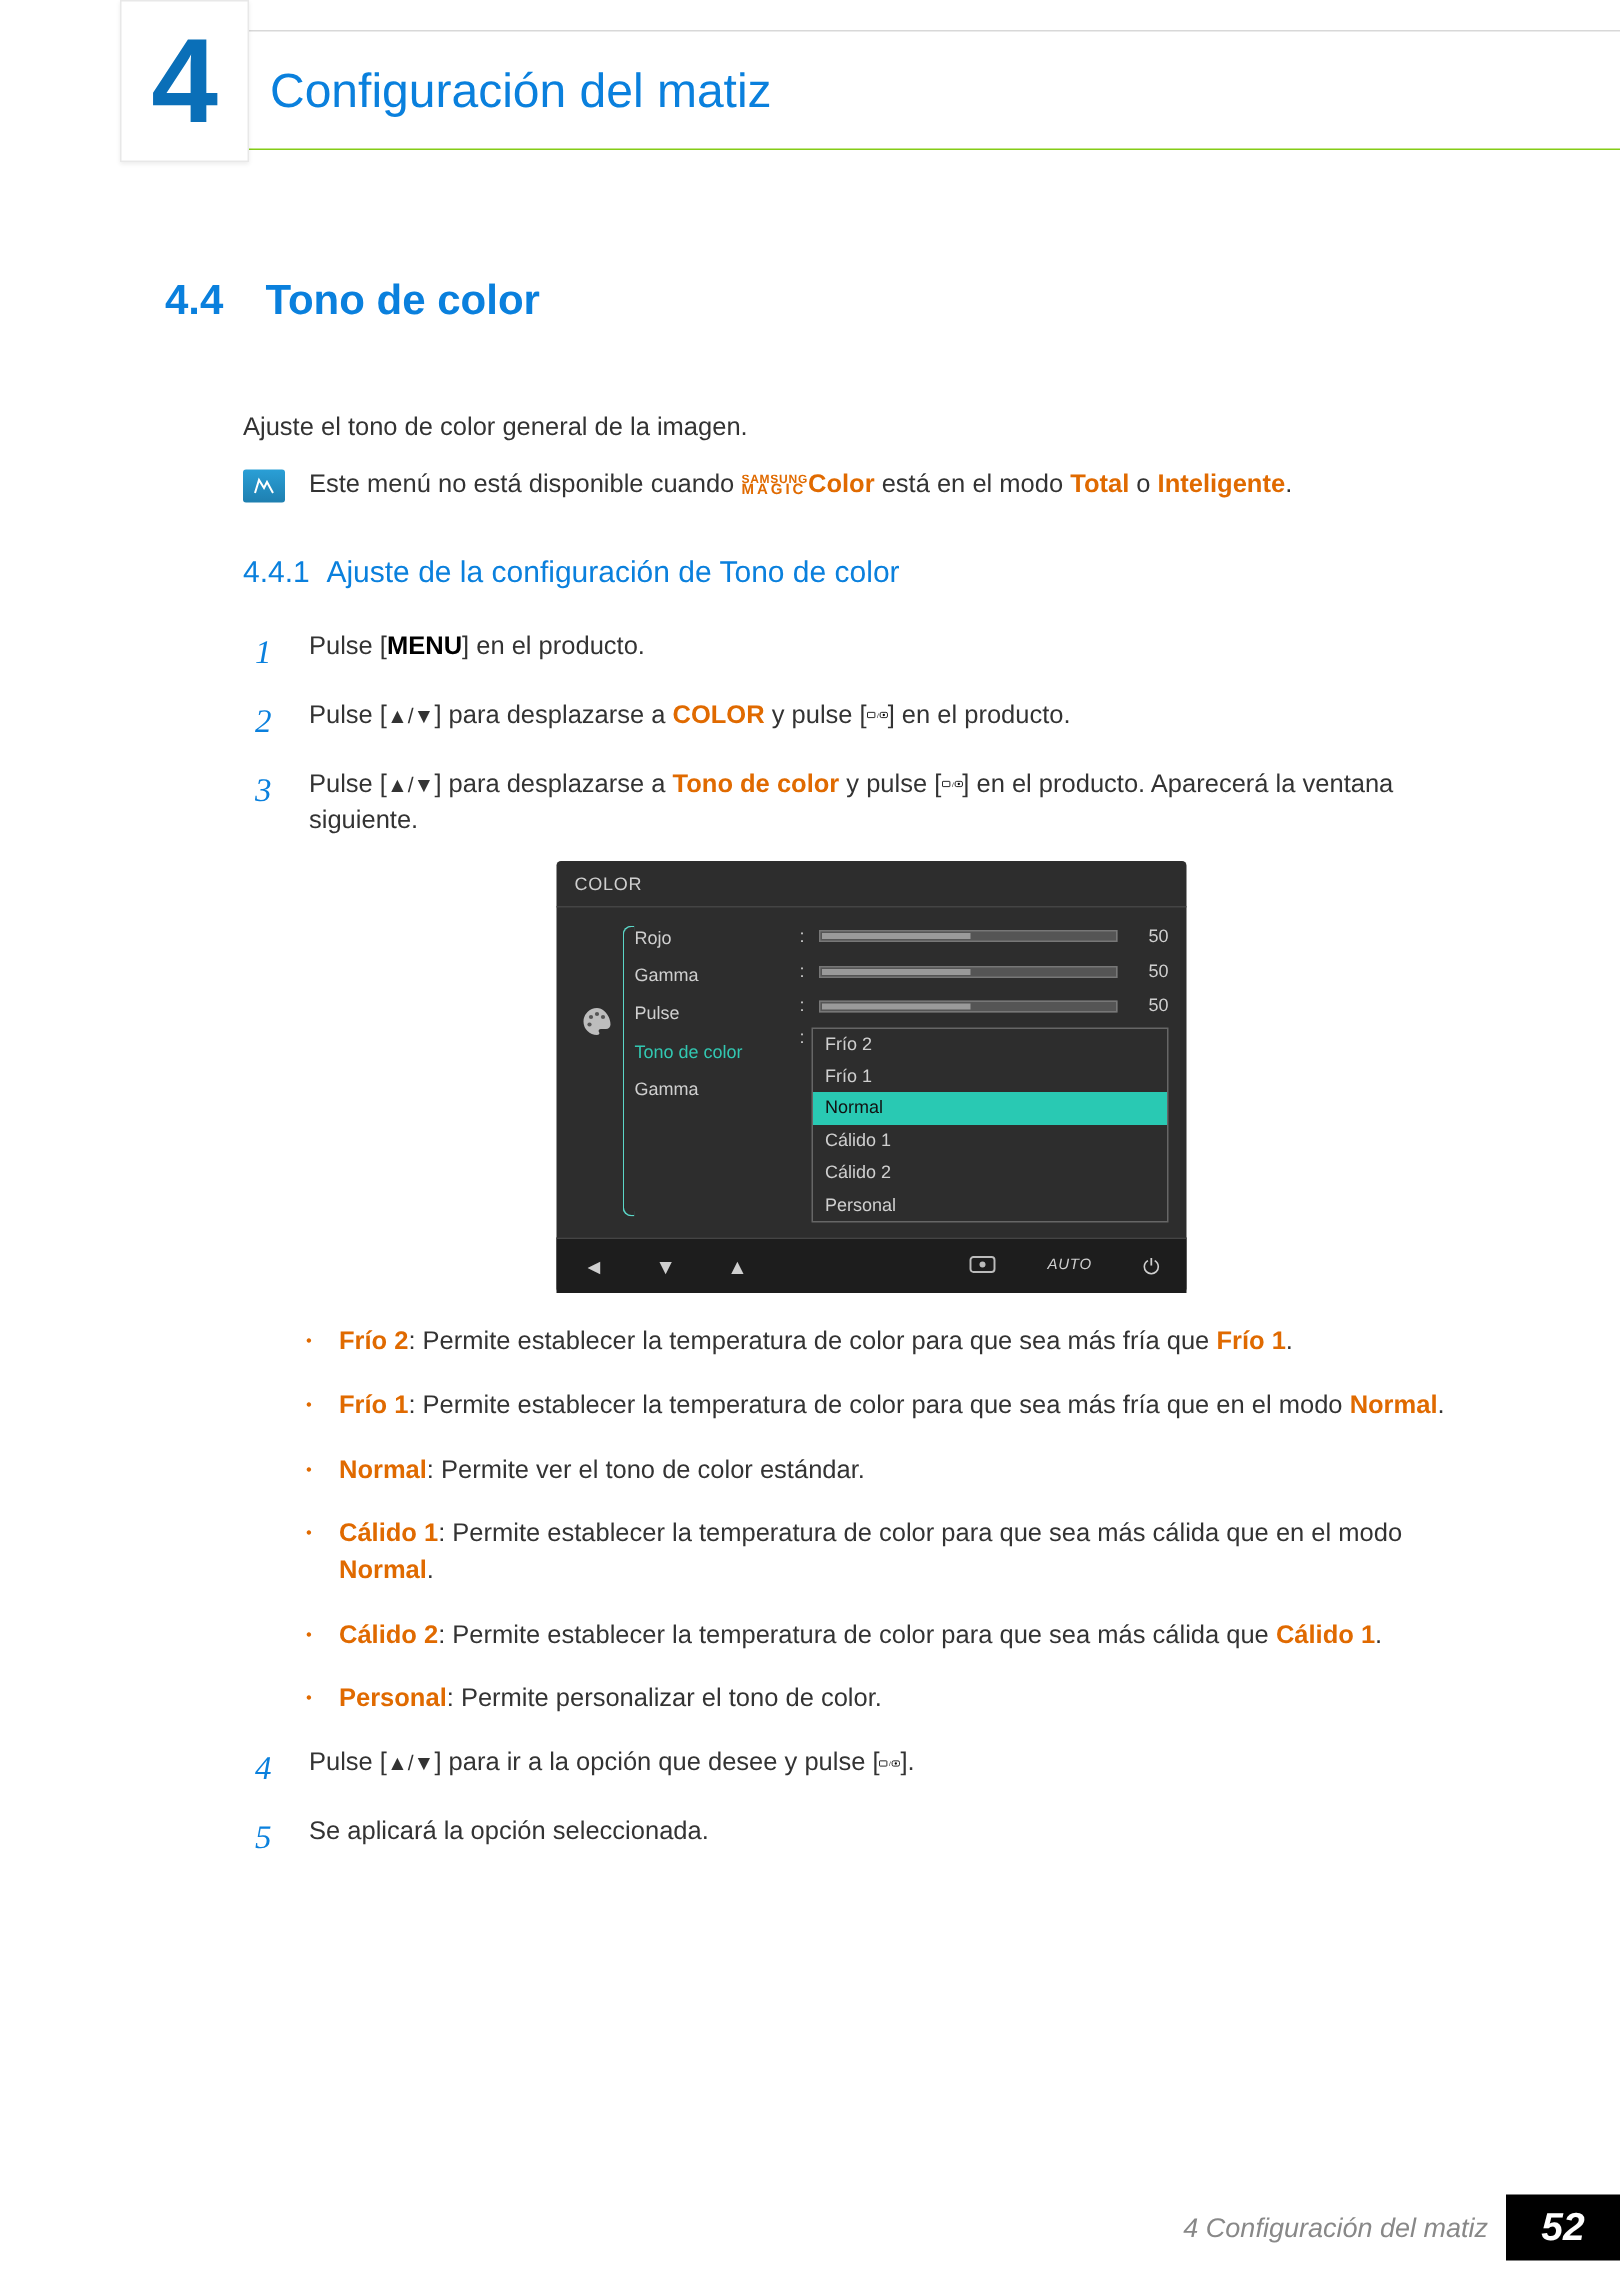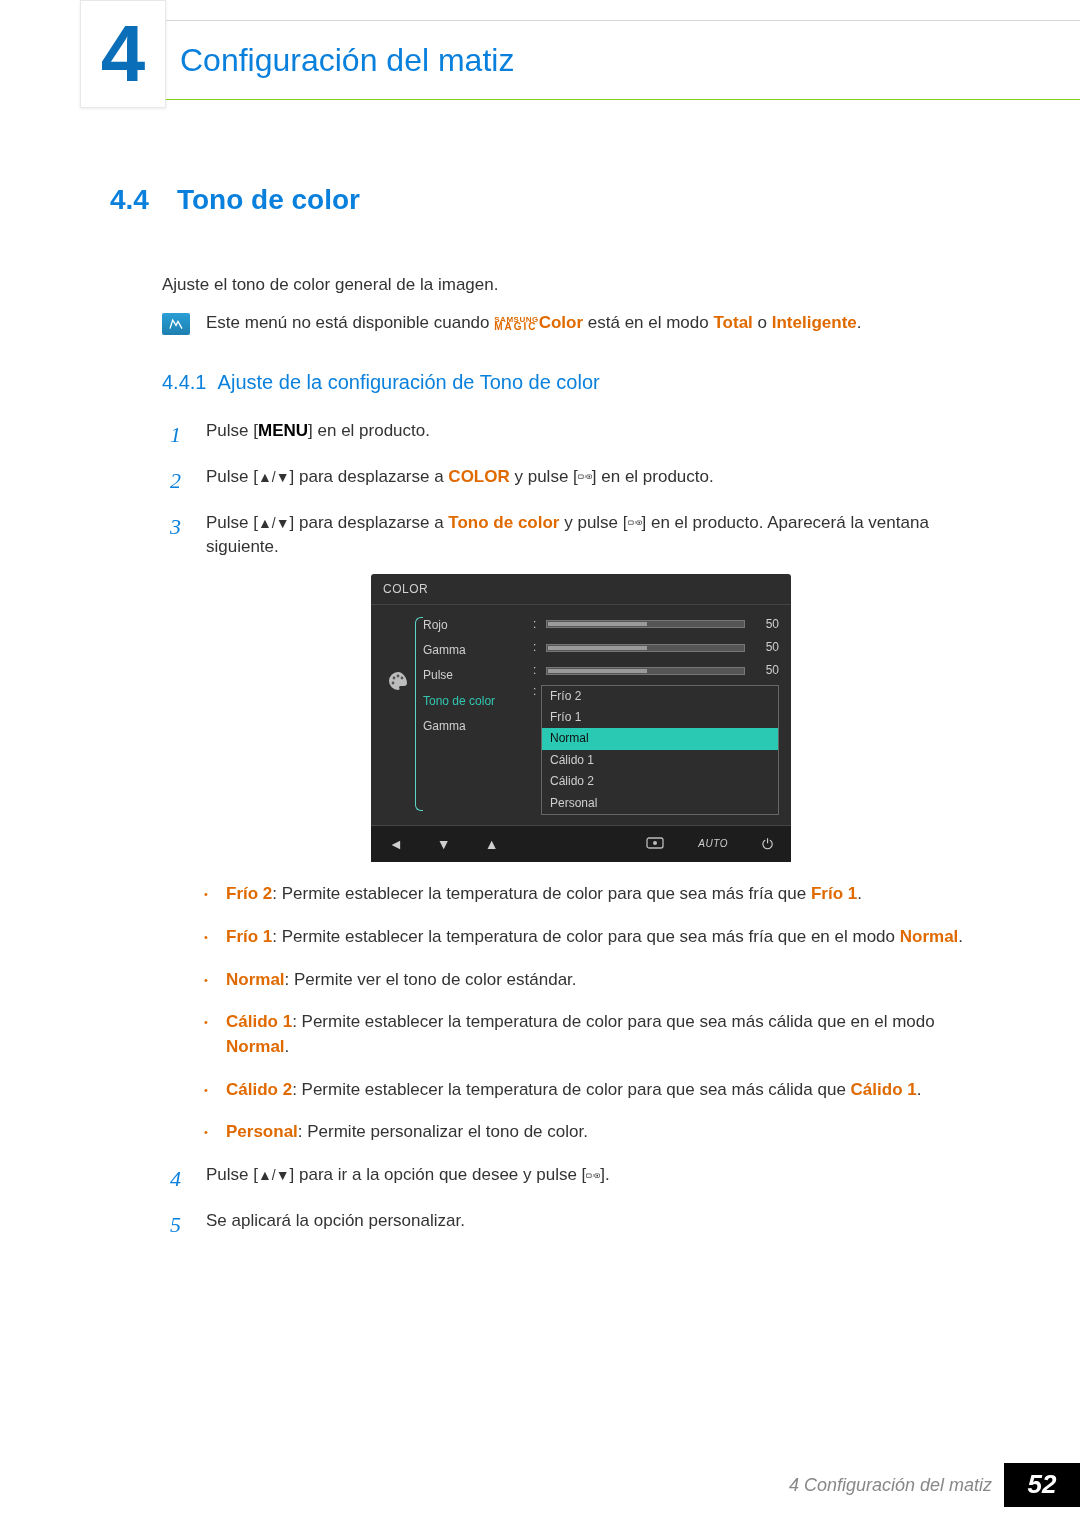--- a/index.html
+++ b/index.html
@@ -349,21 +349,21 @@
         <span class="stepno">4</span>
         <span><span>Pulse [</span><span class="udarrows">▲/▼</span><span>] para ir a la opción que desee y pulse [</span><span class="mini-icons"><svg viewBox="0 0 40 16">
                 <rect x="1" y="2" width="14" height="10" rx="1" fill="none" stroke="#000" stroke-width="1.6"></rect>
                 <text x="19" y="12" font-size="12">/</text>
                 <rect x="25" y="2" width="14" height="10" rx="3" fill="none" stroke="#000" stroke-width="1.6"></rect>
                 <circle cx="32" cy="7" r="2.2" fill="#000"></circle>
               </svg></span><span>].</span></span>
       </li>
       <li>
         <span class="stepno">5</span>
-        <span>Se aplicará la opción personalizar.</span>
+        <span>Se aplicará la opción seleccionada.</span>
       </li>
     </ol>
 
   </div>
 </div>
 
 <div class="page-footer">
   <span class="footer-label">4 Configuración del matiz</span>
   <span class="footer-page">52</span>
 </div>

